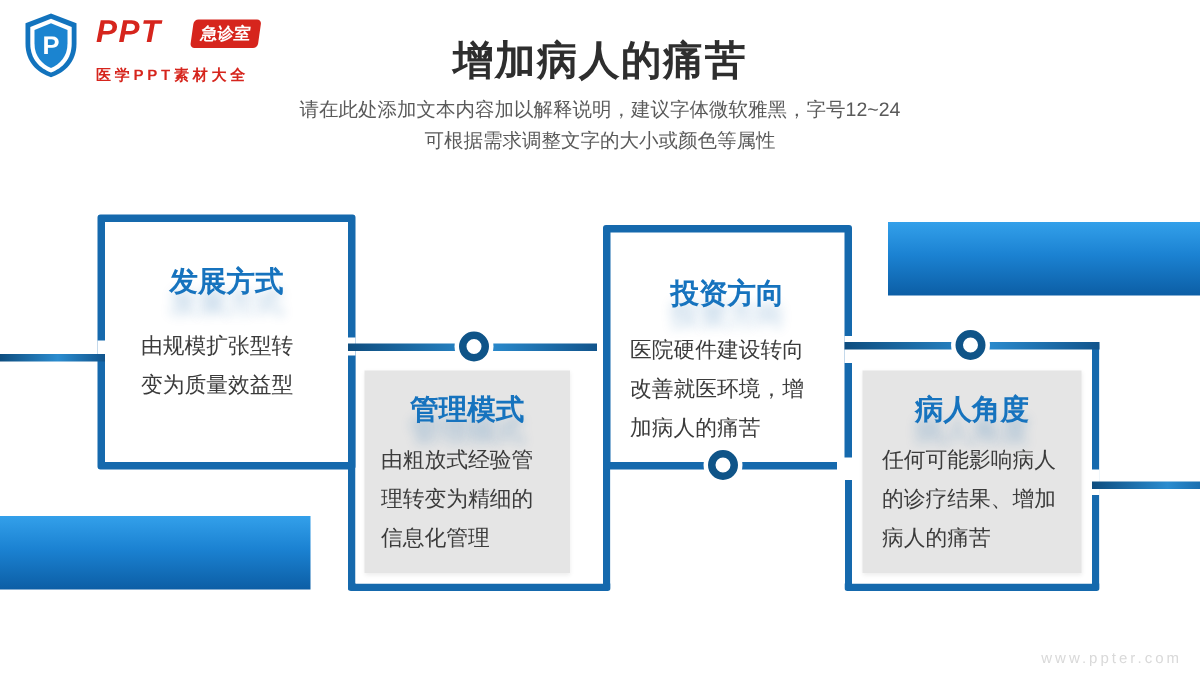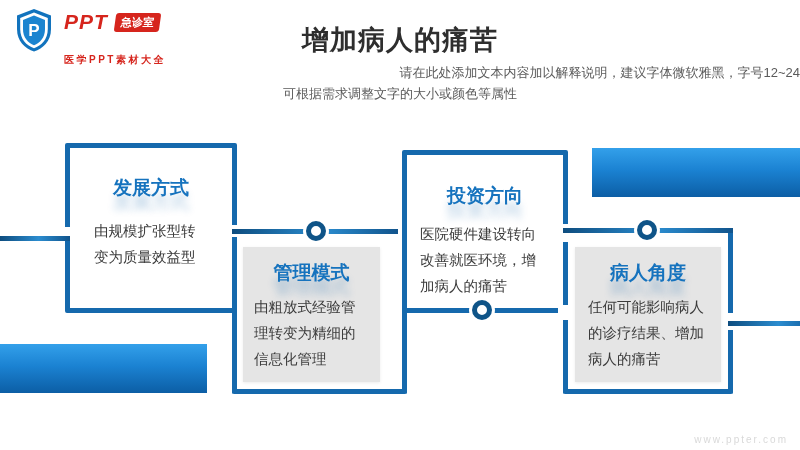--- a/index.html
+++ b/index.html
@@ -4,27 +4,27 @@
 <style>
   html,body{margin:0;padding:0;background:#888;}
   .slide{
     position:relative;width:800px;height:450px;background:#ffffff;overflow:hidden;
     font-family:"Liberation Sans","DejaVu Sans",sans-serif;margin:0 auto;
   }
   
   .logo{position:absolute;left:14px;top:8px;width:200px;height:46px;}
   .logo-shield{position:absolute;left:0;top:0;width:40px;height:44px;}
   .logo-text{position:absolute;left:50px;top:2px;}
-  .logo-brand-row{display:flex;align-items:center;gap:7px;}
+  .logo-brand-row{display:flex;align-items:center;gap:20px;}
   .logo-brand{font-size:21px;font-weight:800;font-style:italic;color:#d6251d;letter-spacing:1px;}
   .logo-badge{background:#d6251d;color:#fff;font-size:11px;font-weight:700;padding:2px 6px;border-radius:3px;transform:skewX(-8deg);}
-  .logo-tagline{margin-top:19px;font-size:10px;font-weight:700;color:#d6251d;letter-spacing:2.5px;}
+  .logo-tagline{margin-top:9px;font-size:10px;font-weight:700;color:#d6251d;letter-spacing:2.5px;}
   .page-title{position:absolute;left:0;right:0;top:22px;text-align:center;font-size:27px;font-weight:700;color:#2e2e2e;letter-spacing:1px;}
   .page-sub{position:absolute;left:0;right:0;text-align:center;font-size:13px;color:#5a5a5a;}
-  .sub1{top:64px;text-align:right;}
+  .sub1{top:64px;}
   .sub2{top:85px;}
   
   .deco-bar{position:absolute;height:49px;background:linear-gradient(180deg,#33a0ea 0%,#1b82d2 45%,#0c5ea5 100%);}
   .deco-top-right{left:592px;top:148px;width:208px;}
   .deco-bottom-left{left:0;top:344px;width:207px;}
   
   .frame{position:absolute;box-sizing:border-box;border:5px solid #1569ad;border-radius:2px;}
   .f1{left:65px;top:143px;width:172px;height:170px;background:#fff;}
   .f2{left:232px;top:229px;width:175px;height:165px;border-top:0;}
   .f3{left:402px;top:150px;width:166px;height:163px;background:#fff;}

